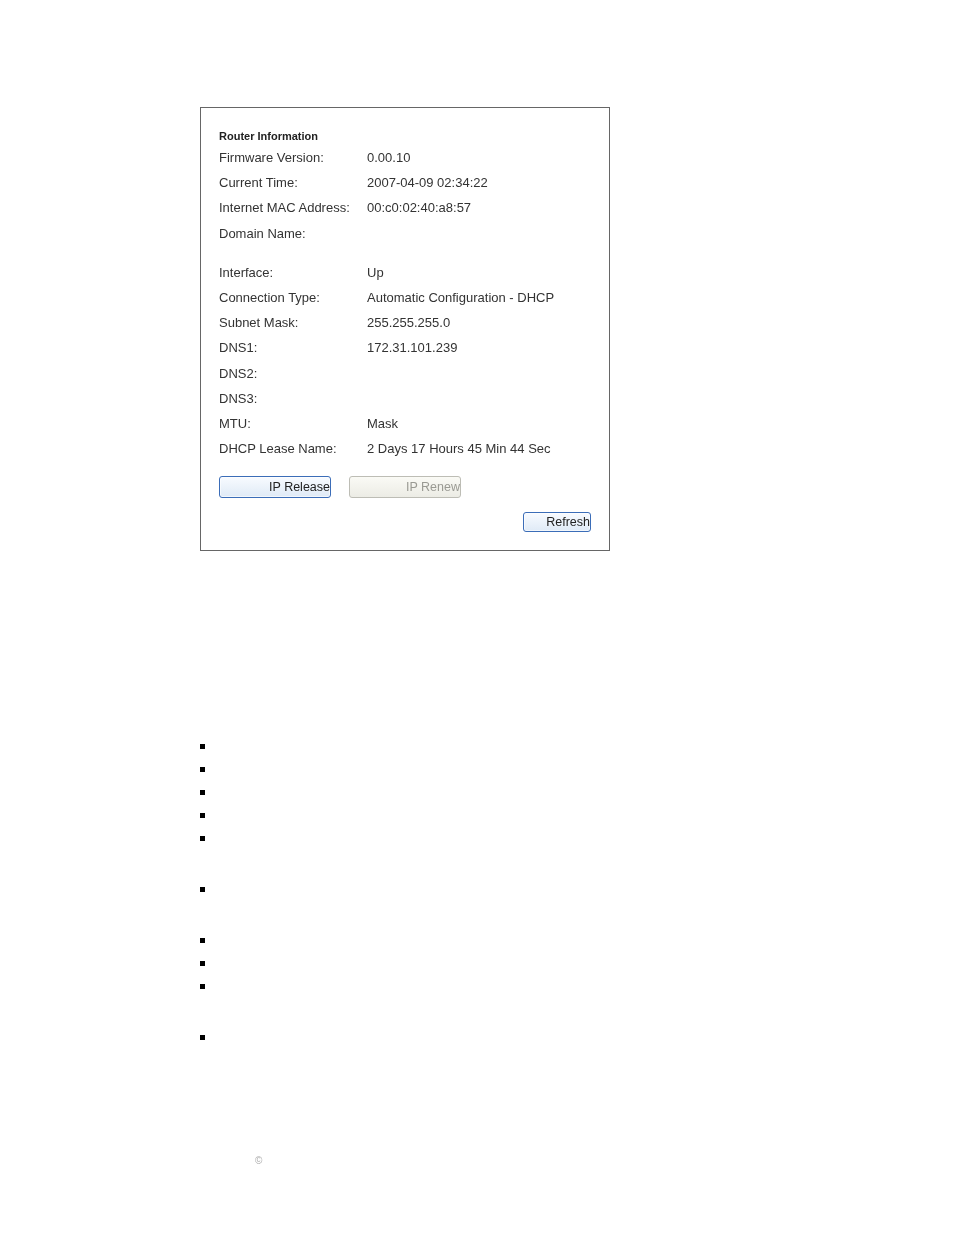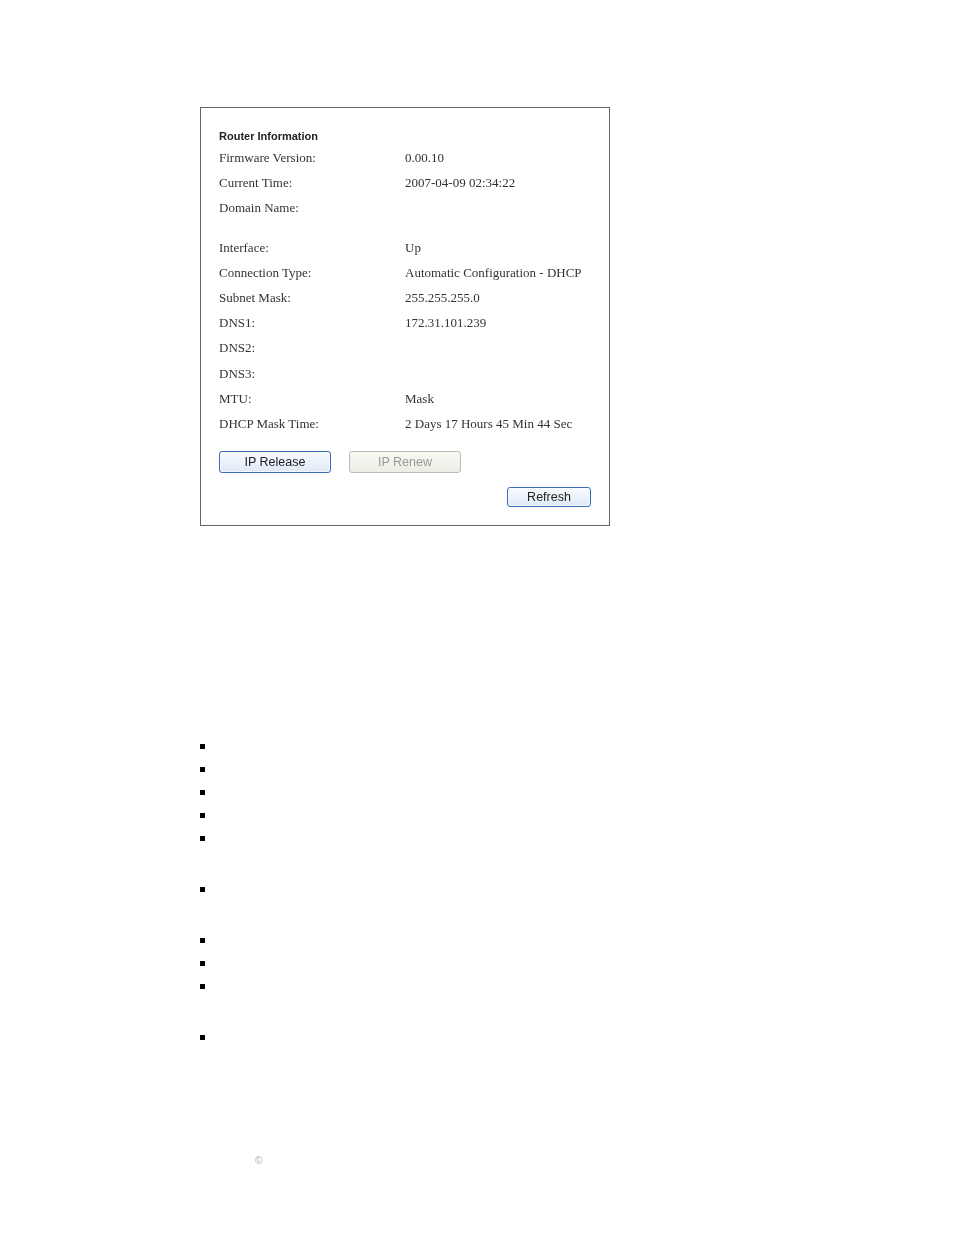--- a/index.html
+++ b/index.html
@@ -29,59 +29,57 @@
   .section-title {
     font-weight: bold;
     margin-bottom: 4px;
     font-size: 11px;
     color: #222;
   }
   .row {
     display: flex;
     line-height: 1.4;
     padding: 3px 0 4px 0;
-    font-family: Liberation Serif, serif;
   }
   .row .label {
     width: 148px;
     flex: 0 0 148px;
   }
   .row .val {
     flex: 1;
-    margin-left: 38px;
   }
   .gap {
     height: 14px;
   }
   .button-row {
     display: flex;
     gap: 18px;
     margin-top: 14px;
   }
   .btn {
     font-family: Arial, sans-serif;
     font-size: 12.5px;
     padding: 3px 0;
-    text-align: center;
+    text-align: right;
     width: 112px;
     border-radius: 3px;
     cursor: pointer;
   }
   .btn-primary {
     background: linear-gradient(#f8fbff, #dfeaf6);
     border: 1px solid #3b6db8;
     box-shadow: inset 0 0 0 1px rgba(255,255,255,0.6);
     color: #222;
   }
   .btn-primary-small {
     background: linear-gradient(#f8fbff, #dfeaf6);
     border: 1px solid #3b6db8;
     box-shadow: inset 0 0 0 1px rgba(255,255,255,0.6);
     color: #222;
-    width: 84px;
+    width: 68px;
     padding: 2px 0;
   }
   .btn-disabled {
     background: linear-gradient(#fafaf5, #ecece5);
     border: 1px solid #bdbdb5;
     color: #9a9a93;
     cursor: default;
   }
   .footer-row {
     display: flex;
@@ -126,20 +124,24 @@
 
     <div class="row">
       <div class="label">Firmware Version:</div>
       <div class="val">0.00.10</div>
     </div>
     <div class="row">
       <div class="label">Current Time:</div>
       <div class="val">2007-04-09 02:34:22</div>
     </div>
     <div class="row">
+      <div class="label">Internet MAC Address:</div>
+      <div class="val">00:c0:02:40:a8:57</div>
+    </div>
+    <div class="row">
       <div class="label">Domain Name:</div>
       <div class="val"></div>
     </div>
 
     <div class="gap"></div>
 
 
     <div class="row">
       <div class="label">Interface:</div>
       <div class="val">Up</div>
@@ -162,21 +164,21 @@
     </div>
     <div class="row">
       <div class="label">DNS3:</div>
       <div class="val"></div>
     </div>
     <div class="row">
       <div class="label">MTU:</div>
       <div class="val">Mask</div>
     </div>
     <div class="row">
-      <div class="label">DHCP Mask Time:</div>
+      <div class="label">DHCP Lease Name:</div>
       <div class="val">2 Days 17 Hours 45 Min 44 Sec</div>
     </div>
 
     <div class="button-row">
       <button class="btn btn-primary">IP Release</button>
       <button class="btn btn-disabled" disabled="">IP Renew</button>
     </div>
 
     <div class="footer-row">
       <button class="btn btn-primary-small">Refresh</button>

